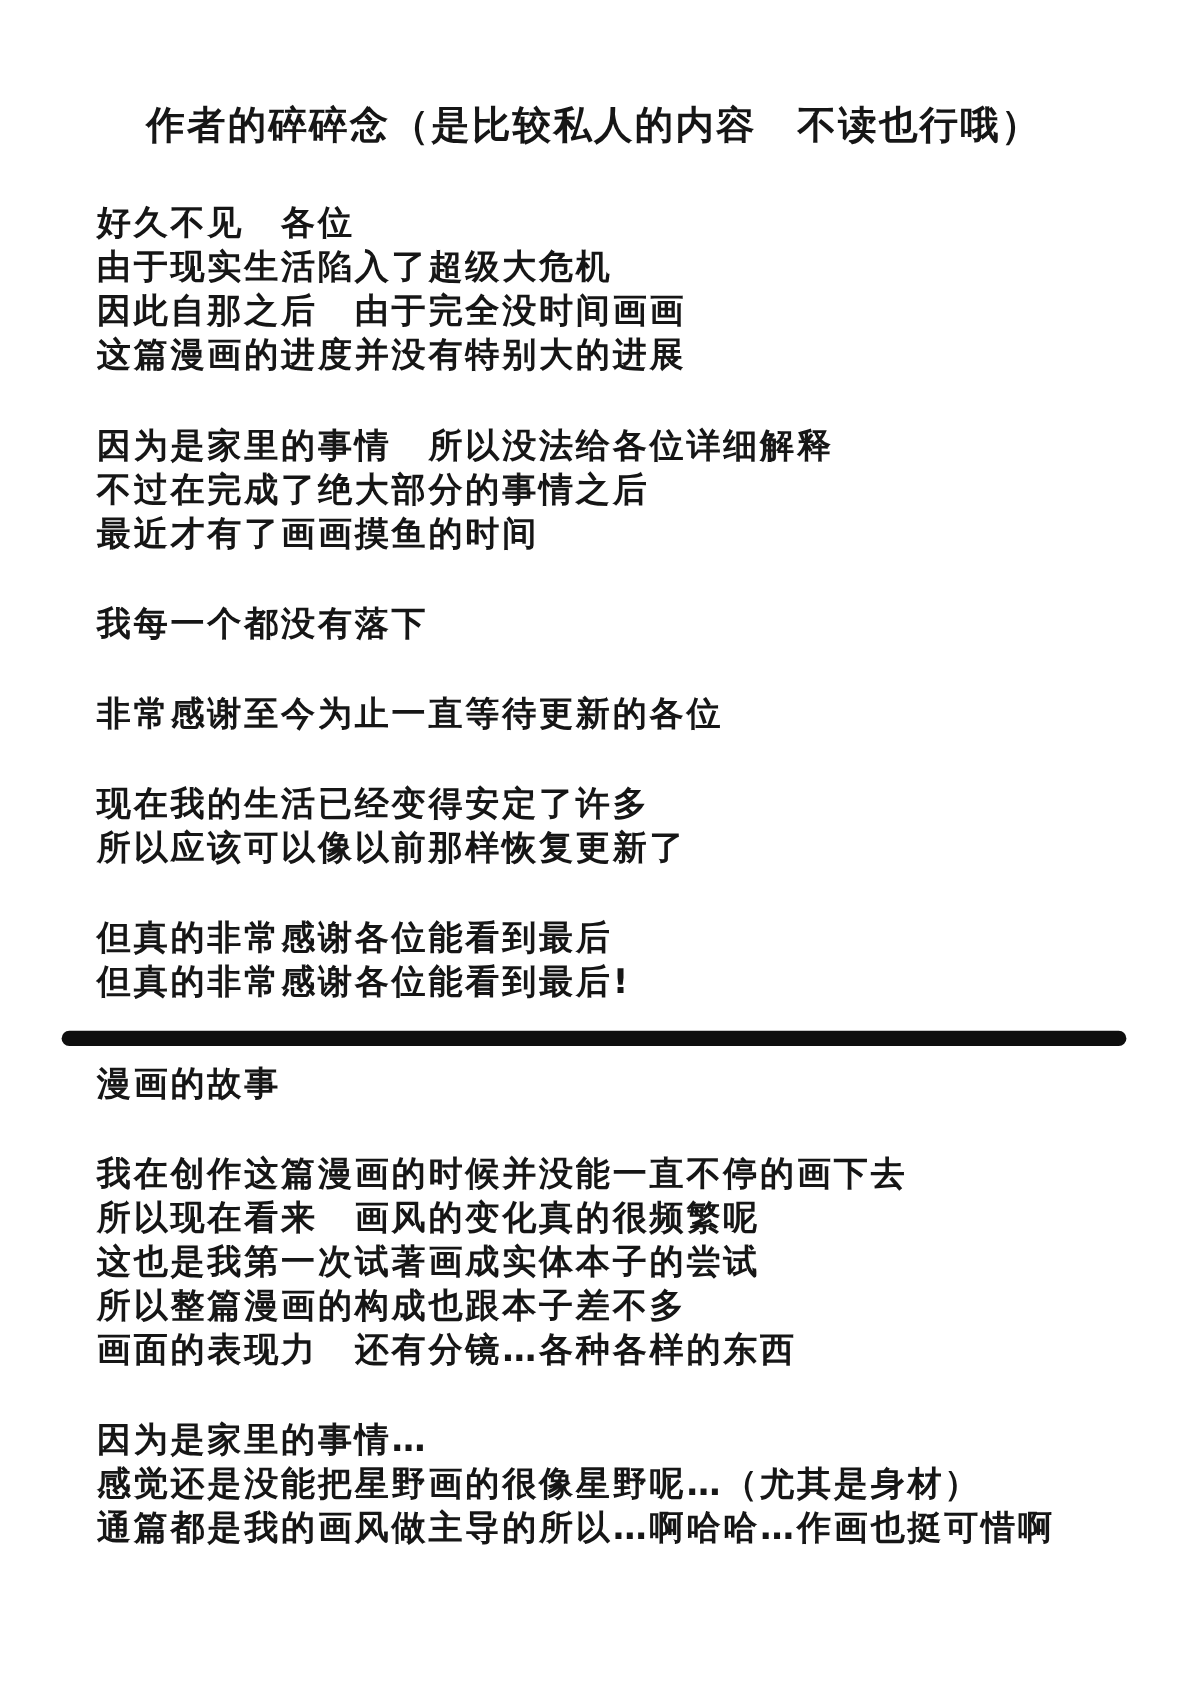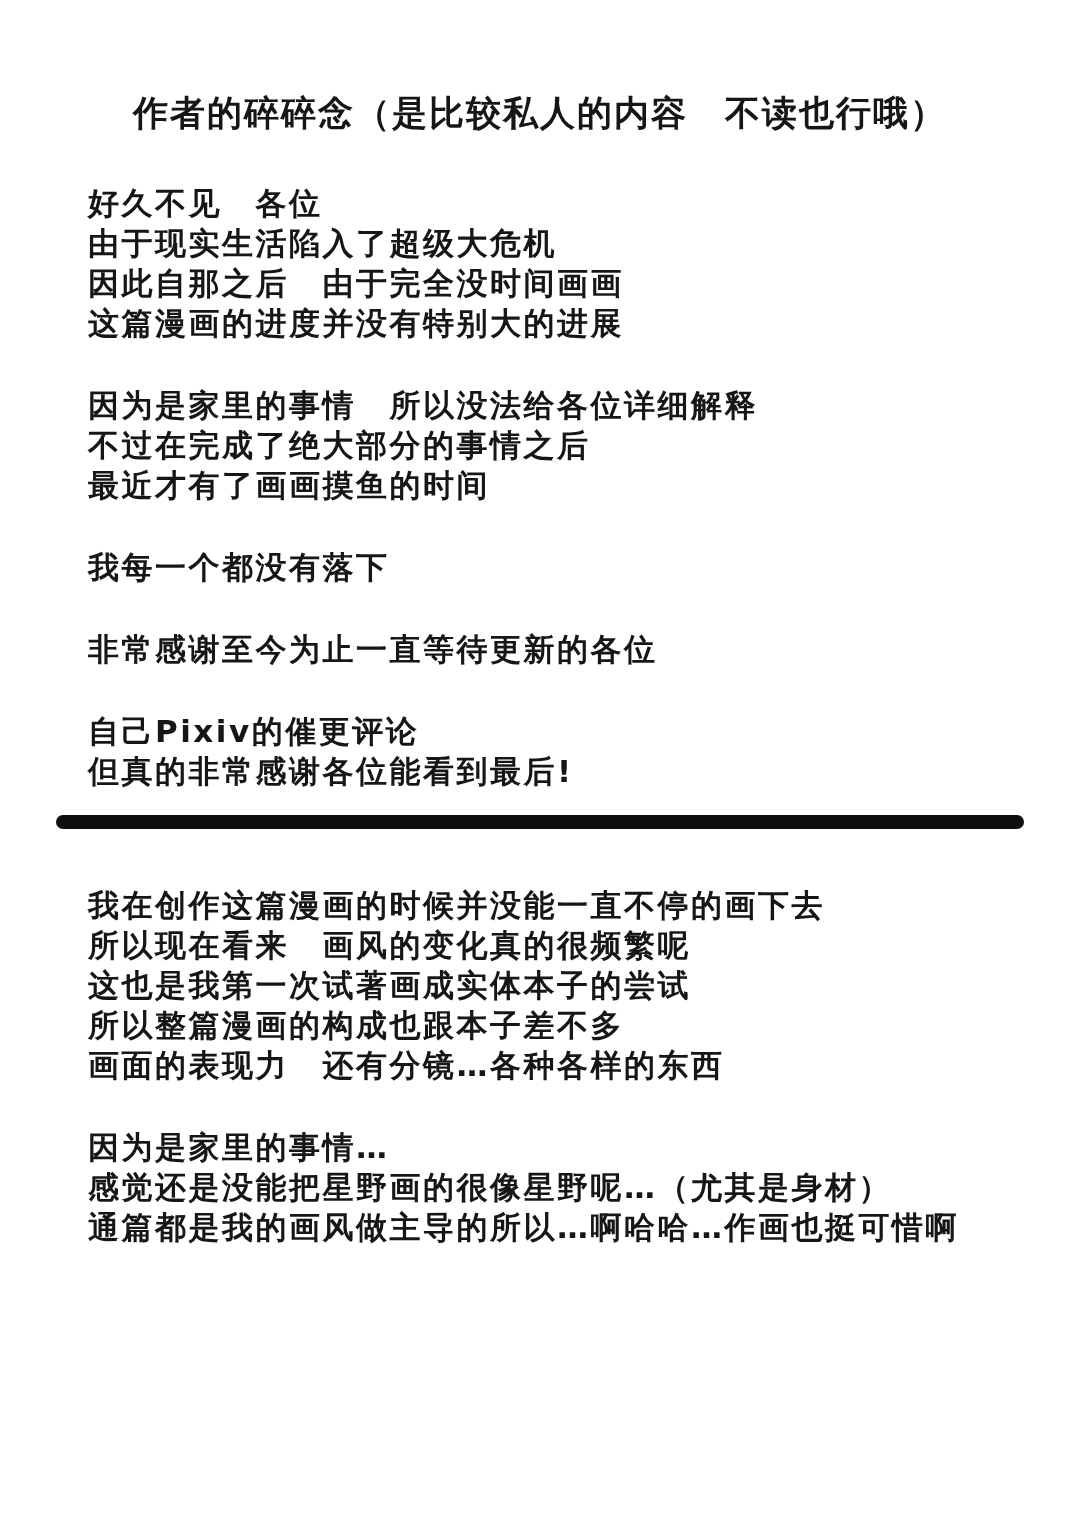--- a/index.html
+++ b/index.html
@@ -85,30 +85,35 @@
     </div>
 
     <div class="para">
       <div class="line">我每一个都没有落下</div>
     </div>
 
     <div class="para">
       <div class="line">非常感谢至今为止一直等待更新的各位</div>
     </div>
 
+    <div class="para">
+      <div class="line">现在我的生活已经变得安定了许多</div>
+      <div class="line">所以应该可以像以前那样恢复更新了</div>
+    </div>
 
     <div class="para tight-last">
-      <div class="line">自己Pixiv的催更评论</div>
+      <div class="line">但真的非常感谢各位能看到最后</div>
       <div class="line">但真的非常感谢各位能看到最后!</div>
     </div>
 
   </div>
 
   <div class="divider"></div>
 
+  <div class="section-heading">漫画的故事</div>
 
   <div class="content story">
 
     <div class="para">
       <div class="line">我在创作这篇漫画的时候并没能一直不停的画下去</div>
       <div class="line">所以现在看来　画风的变化真的很频繁呢</div>
       <div class="line">这也是我第一次试著画成实体本子的尝试</div>
       <div class="line">所以整篇漫画的构成也跟本子差不多</div>
       <div class="line">画面的表现力　还有分镜…各种各样的东西</div>
     </div>

